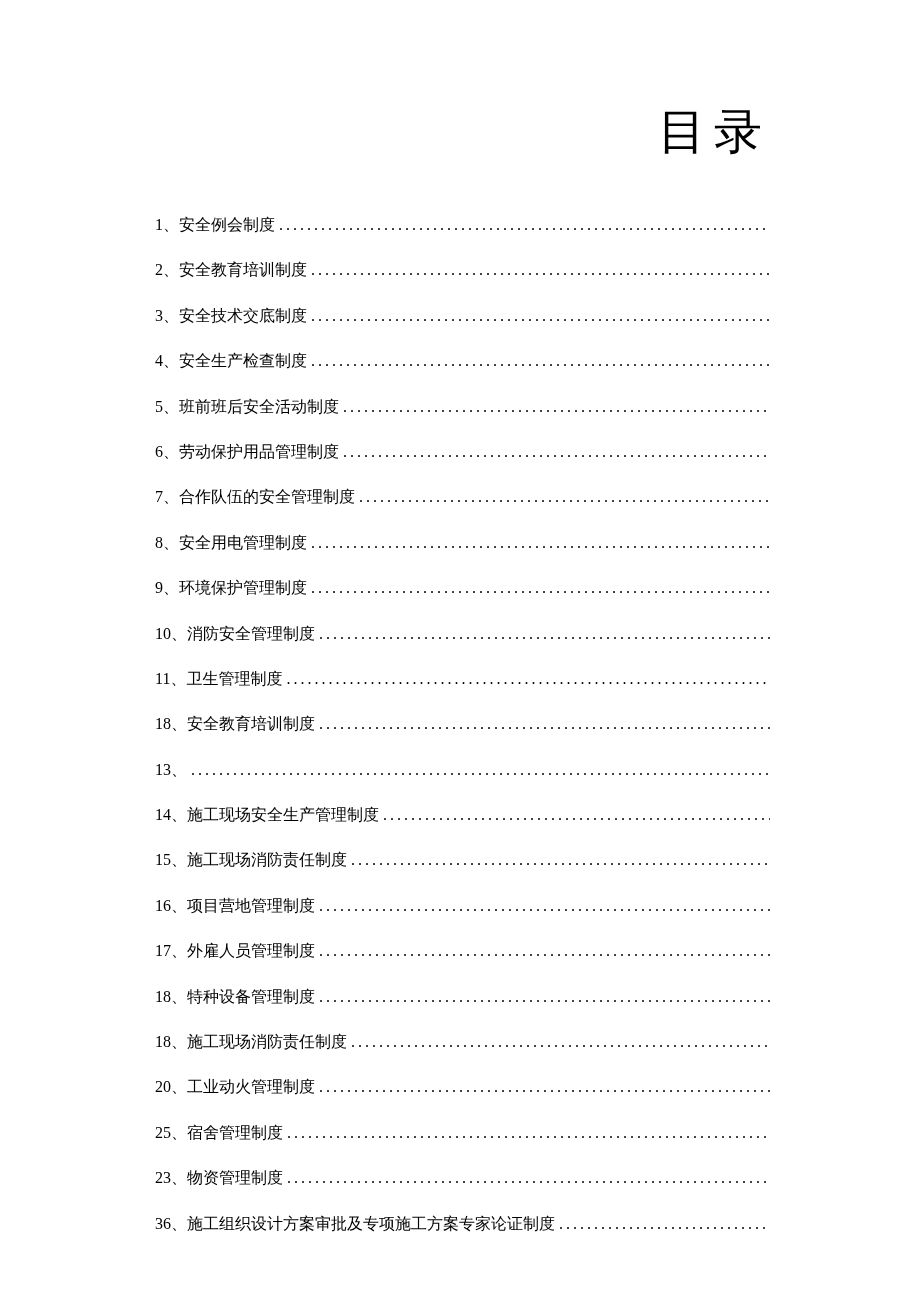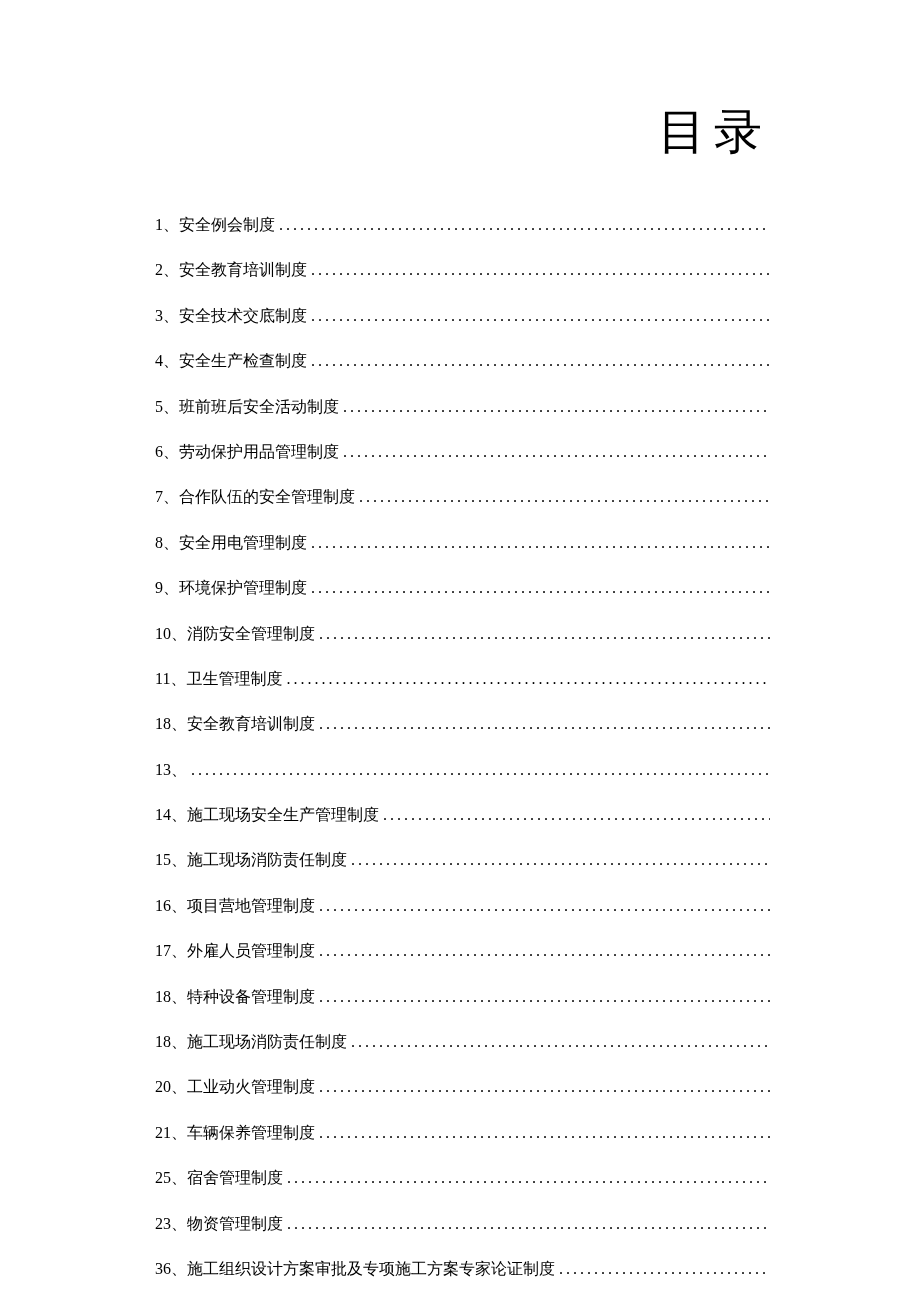--- a/index.html
+++ b/index.html
@@ -152,25 +152,20 @@
     <span class="toc-number">18、</span>
     <span class="toc-text">施工现场消防责任制度</span>
     <span class="toc-dots"></span>
   </li>
   <li class="toc-item">
     <span class="toc-number">20、</span>
     <span class="toc-text">工业动火管理制度</span>
     <span class="toc-dots"></span>
   </li>
   <li class="toc-item">
-    <span class="toc-number">21、</span>
-    <span class="toc-text">车辆保养管理制度</span>
-    <span class="toc-dots"></span>
-  </li>
-  <li class="toc-item">
     <span class="toc-number">25、</span>
     <span class="toc-text">宿舍管理制度</span>
     <span class="toc-dots"></span>
   </li>
   <li class="toc-item">
     <span class="toc-number">23、</span>
     <span class="toc-text">物资管理制度</span>
     <span class="toc-dots"></span>
   </li>
   <li class="toc-item">

